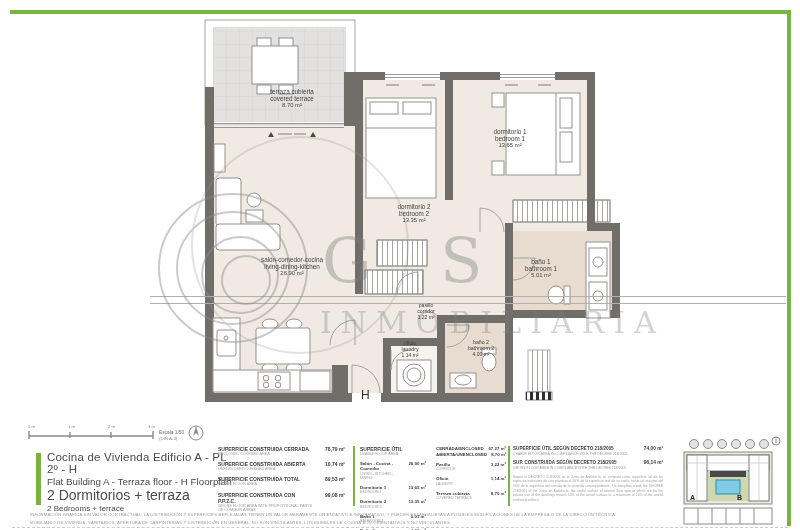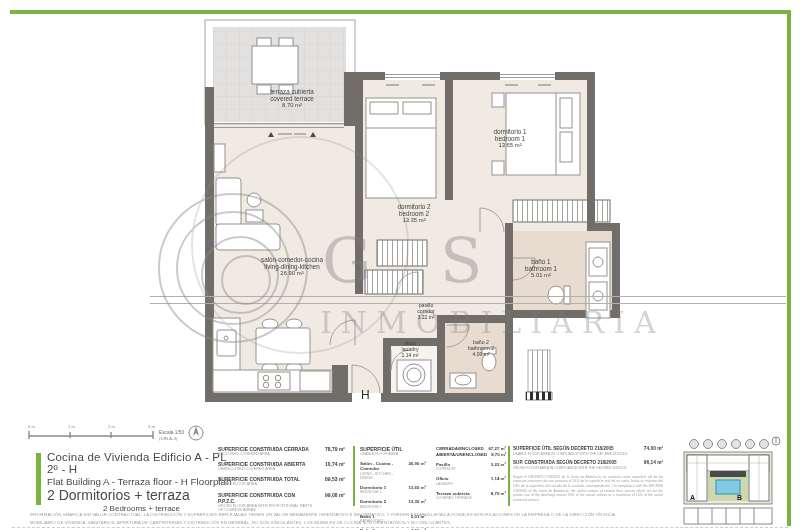--- a/index.html
+++ b/index.html
@@ -20,21 +20,21 @@
   .unit-letter{position:absolute;font-size:12px;color:#2f2f2f;font-weight:400;}
   
   .scalebar{position:absolute;left:28px;top:422px;}
   
   .titleblock{position:absolute;left:36px;top:451px;width:200px;}
   .titlebar{position:absolute;left:0;top:2px;width:5px;height:52px;background:#78b43e;}
   .titletexts{margin-left:11px;}
   .t-es{font-size:11.5px;color:#4a4a4a;letter-spacing:.2px;}
   .t-en{font-size:9.8px;color:#4a4a4a;margin-top:1px;}
   .t-es2{font-size:14px;color:#4a4a4a;margin-top:0;}
-  .t-en2{font-size:8px;color:#4a4a4a;margin-top:1px;text-align:center;}
+  .t-en2{font-size:8px;color:#4a4a4a;margin-top:1px;}
   
   .tcol{position:absolute;top:446px;}
   .t1{left:218px;width:127px;}
   .t2{left:360px;width:146px;}
   .t3{left:513px;width:150px;}
   .trow{display:flex;justify-content:space-between;align-items:flex-start;margin-bottom:4.5px;}
   .tes{font-size:5px;font-weight:bold;color:#3b3b3b;line-height:1.2;}
   .ten{font-size:3.8px;color:#9b9b9b;line-height:1.25;text-transform:uppercase;}
   .tval{font-size:5px;font-weight:bold;color:#3b3b3b;white-space:nowrap;margin-left:4px;}
   .t2 .tes{font-size:4.4px;}

